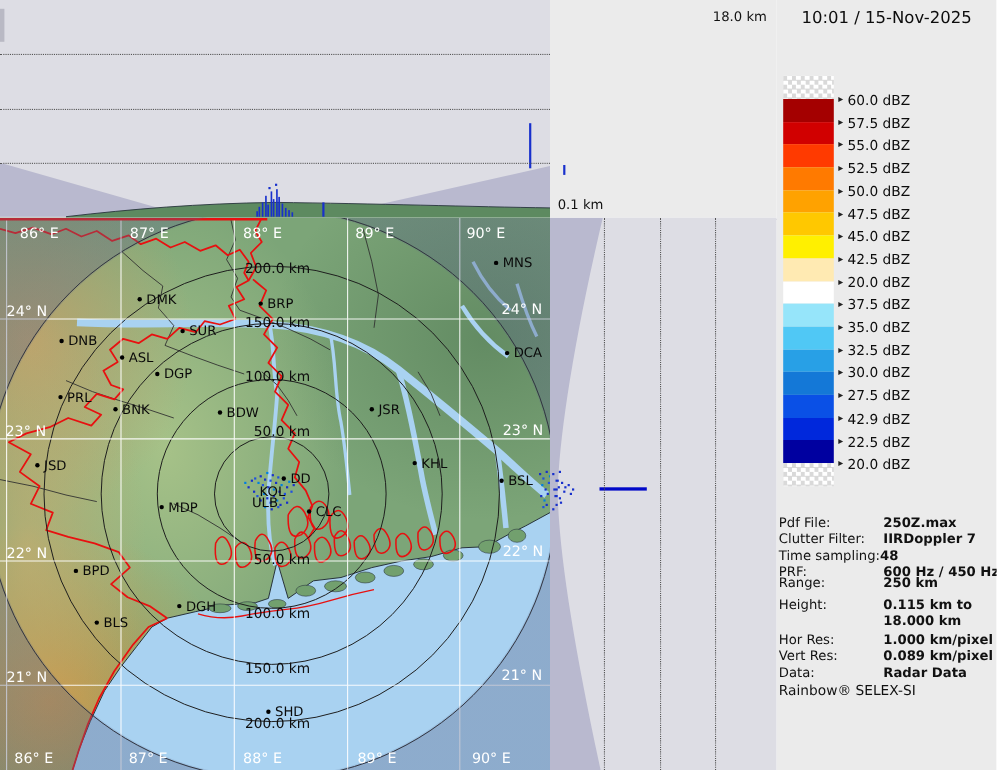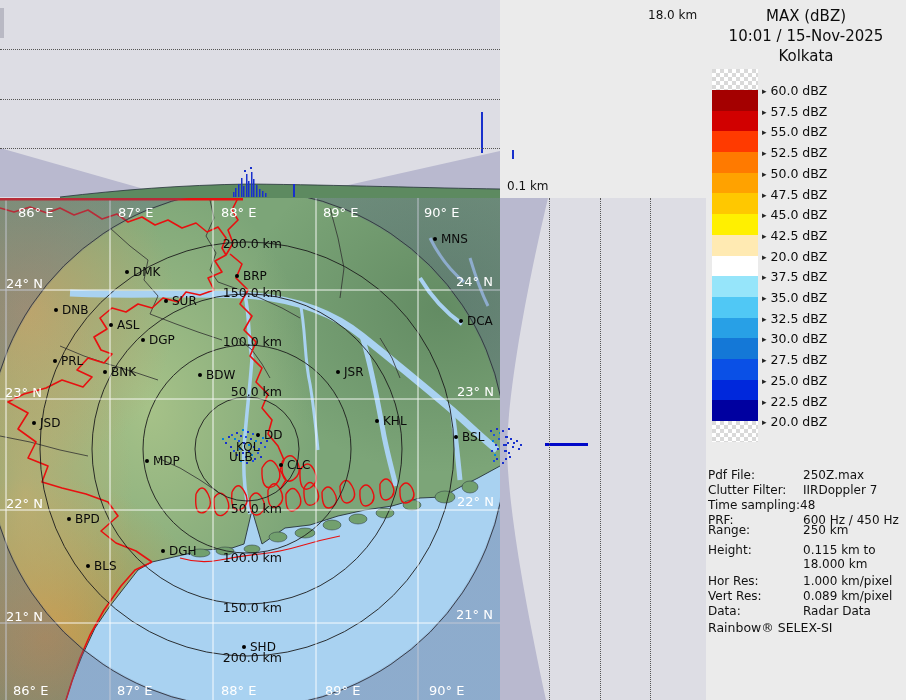--- a/index.html
+++ b/index.html
@@ -34,21 +34,21 @@
   .city .clabel{font-size:12px;color:#0a0a0a;}
   
   #legend-title{left:706px;top:6px;width:200px;text-align:center;font-size:15px;line-height:20px;color:#0d0d0d;}
   #colorbar{left:712px;top:69px;width:46px;display:flex;flex-direction:column;}
   .checker{height:21px;background-image:conic-gradient(#fff 25%,#d9d9d9 0 50%,#fff 0 75%,#d9d9d9 0);
            background-size:8px 8px;}
   .band{height:20.7px;}
   .leglab{position:absolute;left:762px;font-size:12.5px;color:#0d0d0d;display:flex;align-items:center;white-space:nowrap;}
   .leglab .arrow{font-size:9px;margin-right:4px;color:#222;}
   .meta-row{position:absolute;left:708px;width:196px;font-size:12px;color:#111;white-space:nowrap;}
-  .meta-row .v{position:absolute;left:95px;}
+  .meta-row .v{position:absolute;left:95px;font-weight:bold;}
   #meta-footer{left:708px;font-size:12.5px;color:#111;}
   .hkm{position:absolute;font-size:12px;color:#111;white-space:nowrap;}
   #corner-bar{left:0;top:8px;width:4px;height:30px;background:#b9b9c4;}
   #sep-line{left:650px;top:199px;width:56px;height:0;border-top:1px solid #9a9aa2;}
   #blue-tick-tr{left:512px;top:150px;width:2px;height:9px;background:#1830cc;}
 </style>
 </head>
 <body>
 
 <div id="top-panel" class="abs">
@@ -260,21 +260,21 @@
 
   <div class="ringlab" style="left:222px;top:38px">200.0 km</div>
   <div class="ringlab" style="left:222px;top:87px">150.0 km</div>
   <div class="ringlab" style="left:222px;top:136px">100.0 km</div>
   <div class="ringlab" style="left:222px;top:186px">50.0 km</div>
   <div class="ringlab" style="left:222px;top:303px">50.0 km</div>
   <div class="ringlab" style="left:222px;top:352px">100.0 km</div>
   <div class="ringlab" style="left:222px;top:402px">150.0 km</div>
   <div class="ringlab" style="left:222px;top:452px">200.0 km</div>
 
-  <div class="city" style="left:433px;top:41px">
+  <div class="city" style="left:449px;top:41px">
       <span class="cdot"></span>
       <span class="clabel">MNS</span>
     </div>
   <div class="city" style="left:125px;top:74px">
       <span class="cdot"></span>
       <span class="clabel">DMK</span>
     </div>
   <div class="city" style="left:235px;top:78px">
       <span class="cdot"></span>
       <span class="clabel">BRP</span>
@@ -386,23 +386,21 @@
     </g>
     <rect x="45" y="245" width="43" height="3" fill="#0008c8"></rect>
   </svg>
   <div class="dotline-v" style="left:49px"></div>
   <div class="dotline-v" style="left:100px"></div>
   <div class="dotline-v" style="left:150px"></div>
 </div>
 
 <div id="legend-panel" class="abs"></div>
 <div id="legend-title" class="abs">
-  <div>MAX (dBZ)</div>
   <div>10:01 / 15-Nov-2025</div>
-  <div>Kolkata</div>
 </div>
 <div id="colorbar" class="abs">
   <div class="checker"></div>
   <div class="band" style="background:#a40000"></div>
   <div class="band" style="background:#d10000"></div>
   <div class="band" style="background:#ff3a00"></div>
   <div class="band" style="background:#ff7a00"></div>
   <div class="band" style="background:#ffa200"></div>
   <div class="band" style="background:#ffc800"></div>
   <div class="band" style="background:#fff000"></div>
@@ -468,21 +466,21 @@
 <div class="leglab" style="top:331px">
     <span class="arrow">▸</span>
     <span>30.0 dBZ</span>
   </div>
 <div class="leglab" style="top:352px">
     <span class="arrow">▸</span>
     <span>27.5 dBZ</span>
   </div>
 <div class="leglab" style="top:373px">
     <span class="arrow">▸</span>
-    <span>25.0 dBZ</span>
+    <span>42.9 dBZ</span>
   </div>
 <div class="leglab" style="top:394px">
     <span class="arrow">▸</span>
     <span>22.5 dBZ</span>
   </div>
 <div class="leglab" style="top:414px">
     <span class="arrow">▸</span>
     <span>20.0 dBZ</span>
   </div>
 

